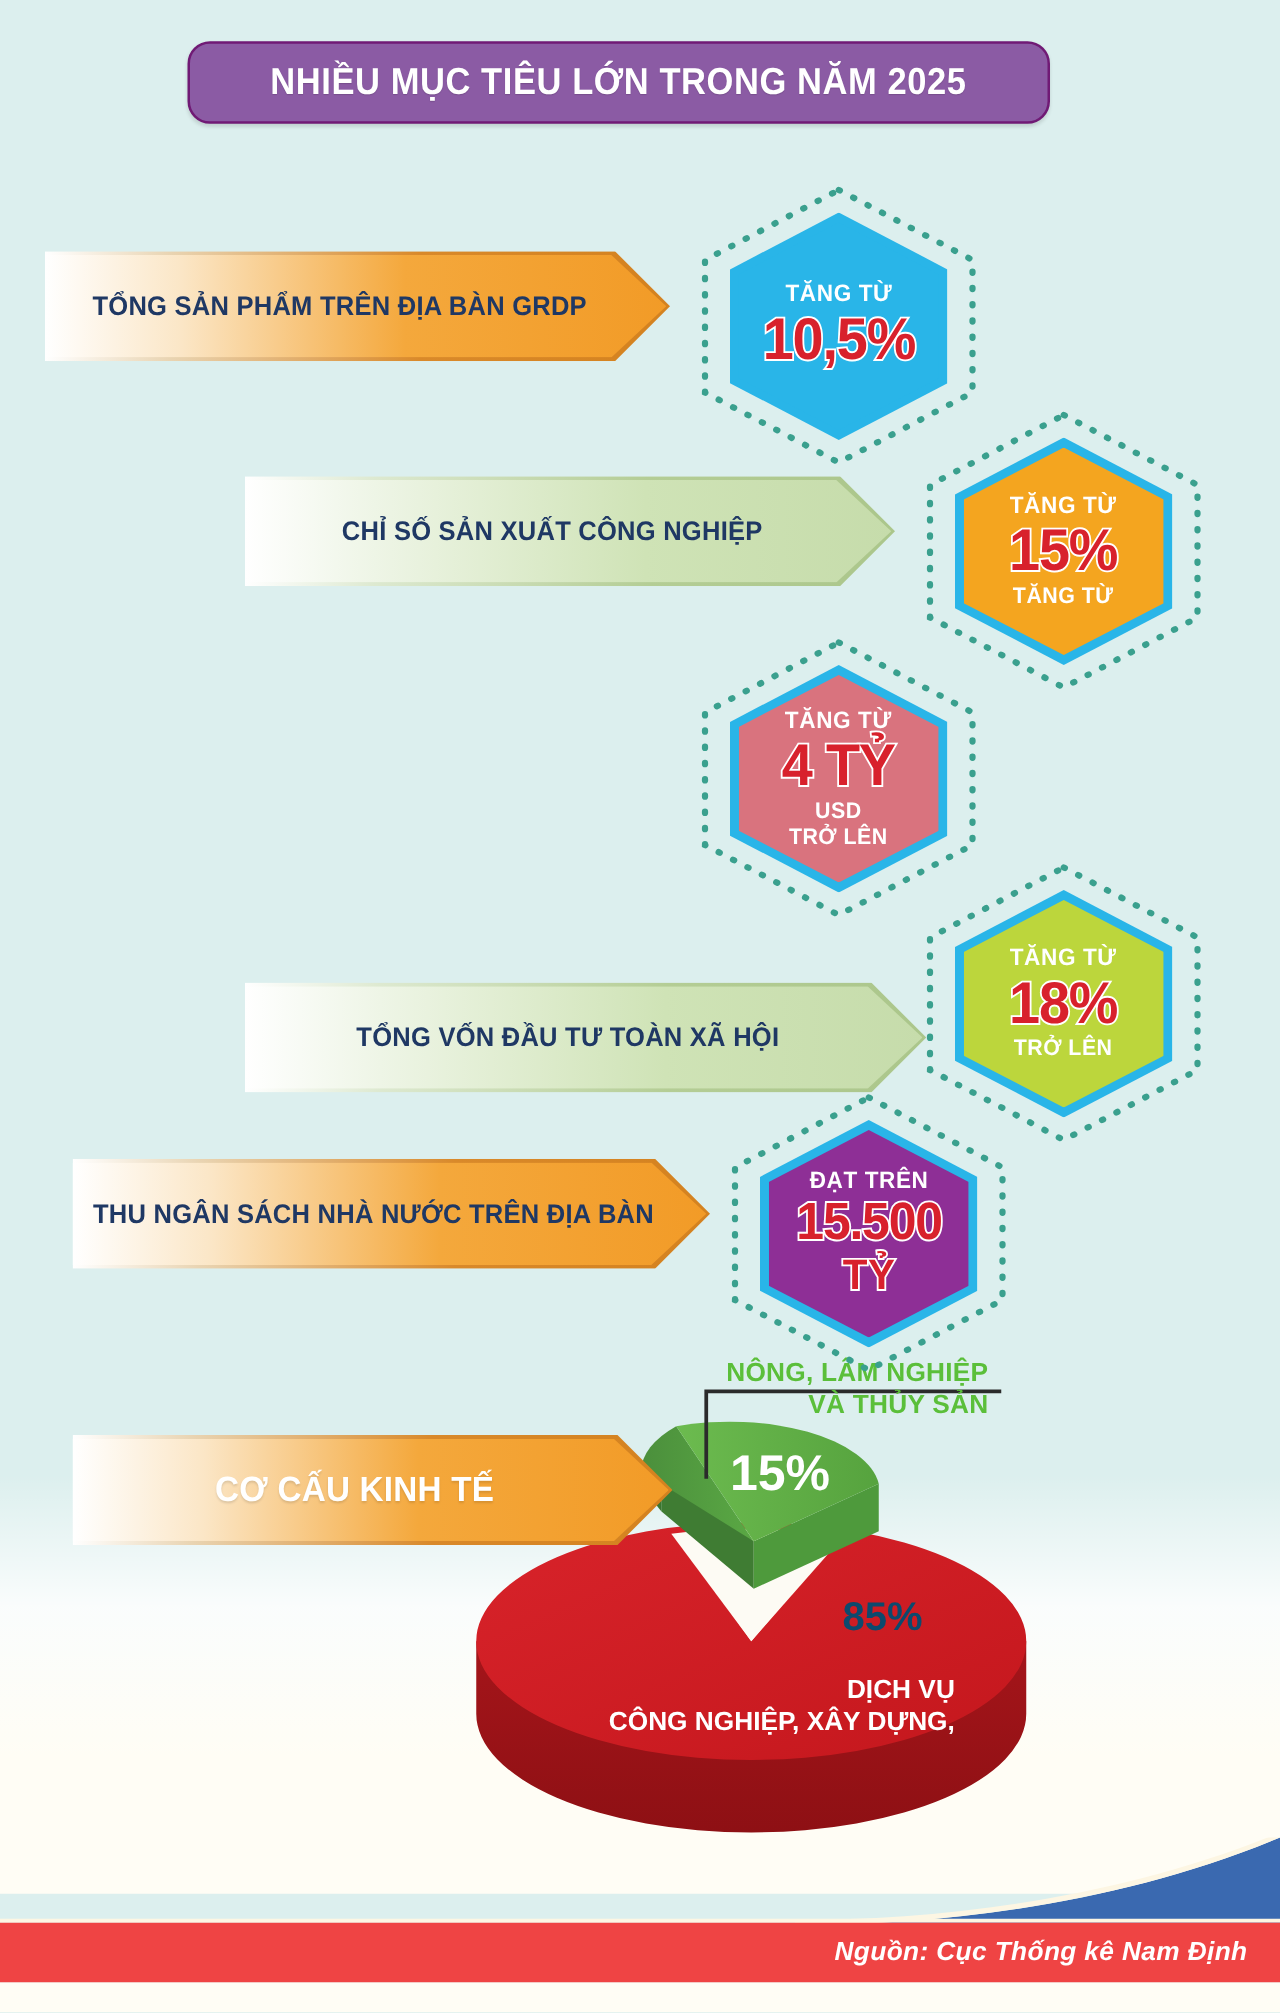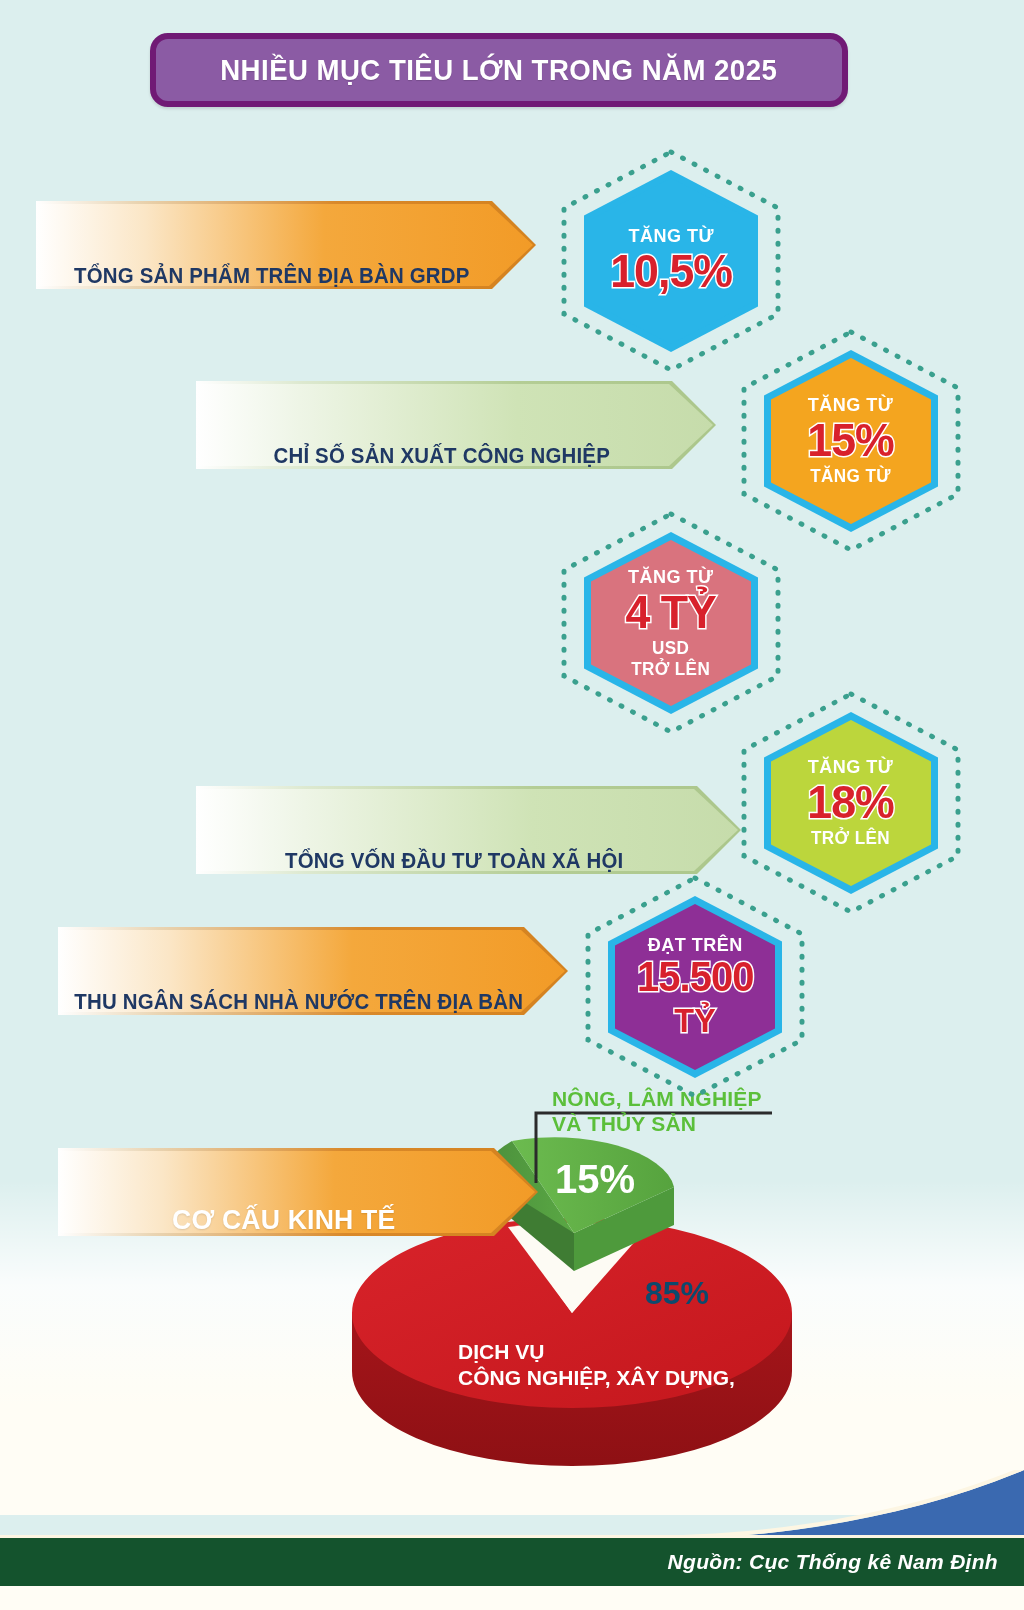--- a/index.html
+++ b/index.html
@@ -19,36 +19,36 @@
     z-index:1;
   }
   .white-block{
     position:absolute;left:0;top:1455px;width:1024px;height:60px;background:#fffdf5;z-index:1;
   }
 
   
   .title-bar{
     position:absolute;left:150px;top:33px;width:686px;height:62px;
     background:#8b5ba4;border-radius:18px;
-    border:6px solid #701a75;
+    border:2px solid #701a75;
     box-shadow:0 2px 3px rgba(0,0,0,.12);
     display:flex;align-items:center;justify-content:center;
     z-index:6;
   }
   .title-text{
     color:#ffffff;font-weight:bold;font-size:30px;letter-spacing:.5px;
     transform:scaleX(.92);white-space:nowrap;
     text-shadow:0 1px 1px rgba(0,0,0,.15);
   }
 
   
   .row{position:absolute;left:0;width:1024px;height:190px;z-index:5;}
 
   
-  .banner{position:absolute;height:88px;display:flex;align-items:flex-end;}
+  .banner{position:absolute;height:88px;display:flex;align-items:center;}
   .banner .shape{
     position:absolute;inset:0;
     clip-path:polygon(0 0, calc(100% - 44px) 0, 100% 50%, calc(100% - 44px) 100%, 0 100%);
   }
   .banner .shape.inner{
     inset:3px 3px 3px 0;
     clip-path:polygon(0 0, calc(100% - 44px) 0, 100% 50%, calc(100% - 44px) 100%, 0 100%);
   }
   .banner .lbl{
     position:relative;z-index:3;width:100%;text-align:center;
@@ -87,26 +87,26 @@
     -webkit-text-stroke:3px #ffffff;paint-order:stroke fill;
     margin:2px 0;
   }
   .hx-big.sm{font-size:42px;}
   .hx-sub{
     color:#ffffff;font-weight:bold;font-size:18px;letter-spacing:.4px;
     transform:scaleX(.95);margin-top:3px;line-height:1.12;
   }
 
   
-  .pie-area{position:absolute;left:312px;top:1075px;width:560px;height:400px;z-index:4;}
+  .pie-area{position:absolute;left:341px;top:1075px;width:560px;height:400px;z-index:4;text-align:right;}
 
   
   .footer-band{
     position:absolute;left:0;top:1538px;width:1024px;height:48px;
-    background:#14532d;z-index:7;
+    background:#ef4444;z-index:7;
     display:flex;align-items:center;justify-content:flex-end;
   }
   .footer-band .bar-top{position:absolute;left:0;top:-3px;width:1024px;height:3px;background:#fdf6e3;}
   .footer-txt{
     color:#ffffff;font-style:italic;font-weight:bold;font-size:21px;
     padding-right:26px;letter-spacing:.3px;position:relative;z-index:3;
   }
   .footer-curve{position:absolute;left:0;top:1470px;width:1024px;height:80px;z-index:6;}
   .footer-bottom{position:absolute;left:0;top:1586px;width:1024px;height:24px;background:#fffdf5;z-index:7;}
 </style>

